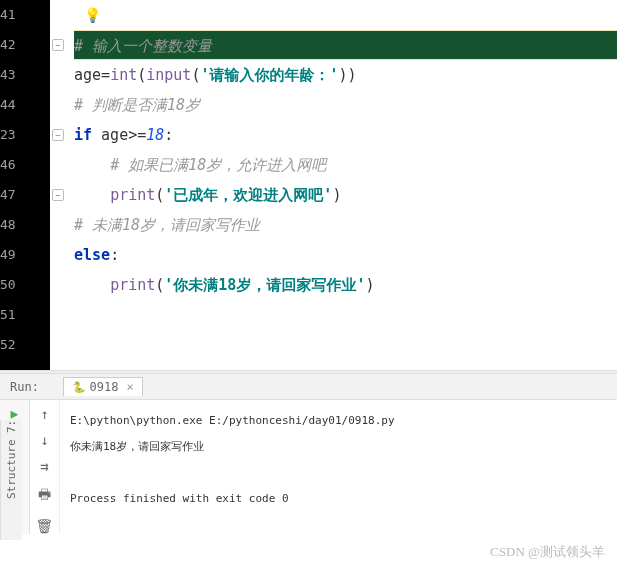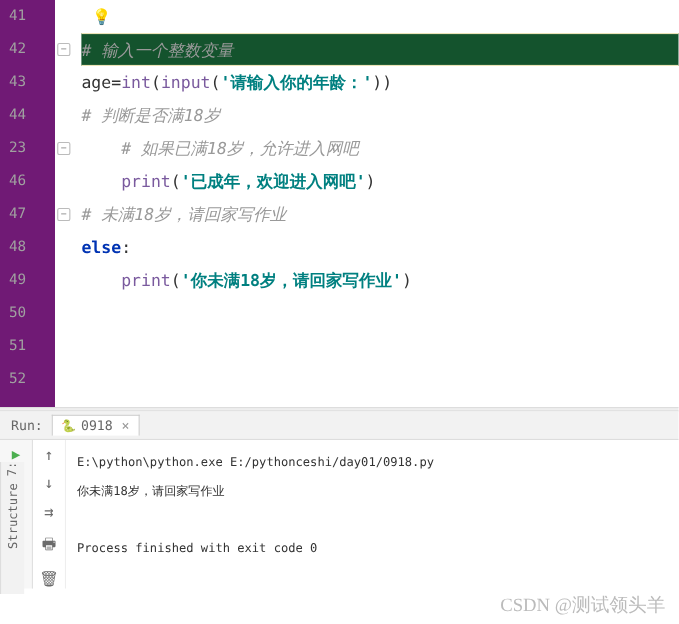--- a/index.html
+++ b/index.html
@@ -1,48 +1,48 @@
 <!DOCTYPE html>
 <html><head>
 <meta charset="utf-8">
 <style>
 * { margin: 0; padding: 0; box-sizing: border-box; }
 body { font-family: "Microsoft YaHei", Consolas, monospace; font-size: 14px; background: #fff; width: 617px; height: 567px; overflow: hidden; position: relative; }
 .editor { display: flex; height: 370px; background: #fff; }
-.gutter { width: 50px; background: #701a75; border-right: 0; color: #a0a0a0; text-align: center; padding-right: 18px; font-family: Consolas, monospace; font-size: 13px; line-height: 30px; user-select: none; }
+.gutter { width: 50px; background: #000000; border-right: 0; color: #a0a0a0; text-align: left; padding-right: 18px; font-family: Consolas, monospace; font-size: 13px; line-height: 30px; user-select: none; }
 .gutter-line { height: 30px; position: relative; }
 .fold-col { width: 20px; position: relative; }
 .fold-mark { position: absolute; left: 2px; width: 12px; height: 12px; border: 1px solid #bbb; border-radius: 2px; background: #fff; display: flex; align-items: center; justify-content: center; font-size: 9px; color: #888; line-height: 1; }
 .bulb { color: #e8a33d; font-size: 14px; margin-left: 10px; }
 .code-area { flex: 1; font-family: Consolas, "Microsoft YaHei", monospace; font-size: 15px; line-height: 30px; padding-left: 4px; }
 .code-line { height: 30px; white-space: pre; }
 .line42 { background: #14532d; border-top: 1px solid #ede4b8; border-bottom: 1px solid #ede4b8; }
 .comment { color: #999; font-style: italic; }
 .keyword { color: #0033b3; font-weight: bold; }
 .builtin { color: #7a5a9e; }
 .string { color: #008080; font-weight: bold; }
 .number { color: #1750eb; font-style: italic; }
 .ident { color: #333; text-align: right; }
 .op { color: #333; }
 .divider { height: 4px; background: #eee; border-top: 1px solid #ddd; border-bottom: 1px solid #ddd; }
-.run-header { height: 26px; background: #f2f2f2; border-bottom: 1px solid #ddd; display: flex; align-items: center; padding-left: 10px; font-size: 12px; color: #666; }
+.run-header { height: 26px; background: #f2f2f2; border-bottom: 1px solid #ddd; display: flex; align-items: center; padding-left: 10px; font-size: 12px; color: #666; gap: 16px; }
 .run-tab { background: #fff; border: 1px solid #ccc; border-bottom: none; padding: 2px 8px; margin-left: 8px; display: flex; align-items: center; gap: 4px; font-size: 12px; }
 .py-icon { color: #3776ab; font-size: 11px; }
 .close-x { color: #999; margin-left: 4px; }
 .run-body { display: flex; flex: 1; }
 .run-toolbar { width: 30px; background: #f7f7f7; border-right: 1px solid #e0e0e0; display: flex; flex-direction: column; align-items: center; padding-top: 6px; gap: 10px; color: #6b6b6b; }
 .run-toolbar span { font-size: 13px; cursor: pointer; }
 .play { color: #4caf50; }
 .stop { color: #aaa; }
 .run-toolbar2 { width: 30px; background: #fff; border-right: 1px solid #eee; display: flex; flex-direction: column; align-items: center; padding-top: 6px; gap: 10px; color: #6b6b6b; }
 .console { flex: 1; padding: 8px 10px; font-family: Consolas, "Microsoft YaHei", monospace; font-size: 11px; line-height: 26px; color: #333; }
 .console .path { color: #333; }
 .console .input-val { color: #008000; font-style: italic; }
 .sidebar-left { position: absolute; left: 0; top: 420px; width: 22px; height: 120px; background: #f2f2f2; border-right: 1px solid #ddd; writing-mode: vertical-rl; transform: rotate(180deg); font-size: 11px; color: #666; text-align: center; padding-top: 8px; display: flex; align-items: center; justify-content: flex-end; gap: 6px; }
-.watermark { position: absolute; right: 12px; bottom: 6px; color: #bbb; font-size: 17px; font-family: "Microsoft YaHei"; }
+.watermark { position: absolute; right: 12px; bottom: 6px; color: #bbb; font-size: 13px; font-family: "Microsoft YaHei"; }
 .run-wrap { display: flex; flex-direction: column; flex: 1; }
 .fold-line { height: 30px; position: relative; }
 </style>
 </head>
 <body>
 
 <div class="editor">
   <div class="gutter" id="gutter">
       <div class="gutter-line">41</div>
       <div class="gutter-line">42</div>
@@ -75,20 +75,21 @@
       <div class="fold-line"></div>
       <div class="fold-line"></div>
       <div class="fold-line"></div>
       <div class="fold-line"></div>
     </div>
   <div class="code-area" id="codearea">
       <div class="code-line"><span class="bulb">💡</span></div>
       <div class="code-line line42"><span class="comment"># 输入一个整数变量</span></div>
       <div class="code-line"><span class="ident">age</span><span class="op">=</span><span class="builtin">int</span><span class="op">(</span><span class="builtin">input</span><span class="op">(</span><span class="string">'请输入你的年龄：'</span><span class="op">))</span></div>
       <div class="code-line"><span class="comment"># 判断是否满18岁</span></div>
+      <div class="code-line"><span class="keyword">if</span><span class="ident"> age</span><span class="op">&gt;=</span><span class="number">18</span><span class="op">:</span></div>
       <div class="code-line">    <span class="comment"># 如果已满18岁，允许进入网吧</span></div>
       <div class="code-line">    <span class="builtin">print</span><span class="op">(</span><span class="string">'已成年，欢迎进入网吧'</span><span class="op">)</span></div>
       <div class="code-line"><span class="comment"># 未满18岁，请回家写作业</span></div>
       <div class="code-line"><span class="keyword">else</span><span class="op">:</span></div>
       <div class="code-line">    <span class="builtin">print</span><span class="op">(</span><span class="string">'你未满18岁，请回家写作业'</span><span class="op">)</span></div>
       <div class="code-line"></div>
       <div class="code-line"></div>
     </div>
 </div>
 

